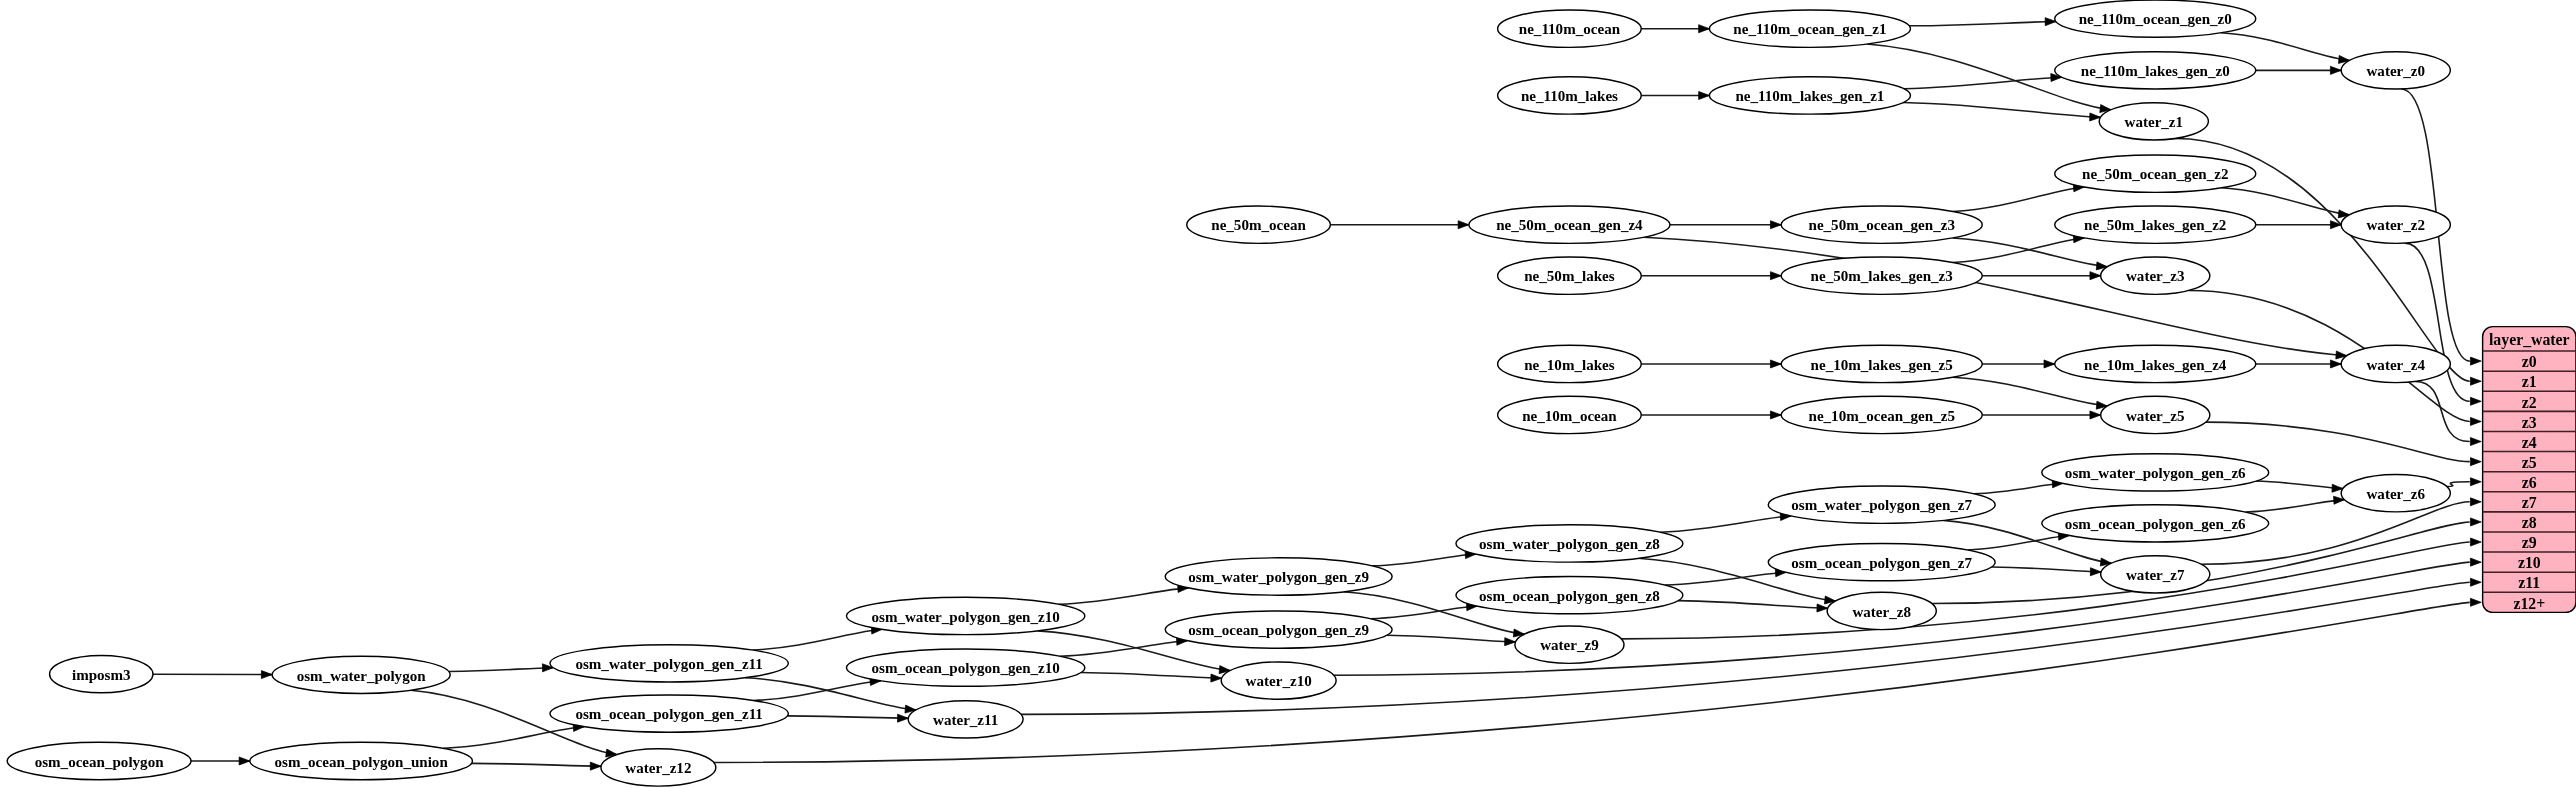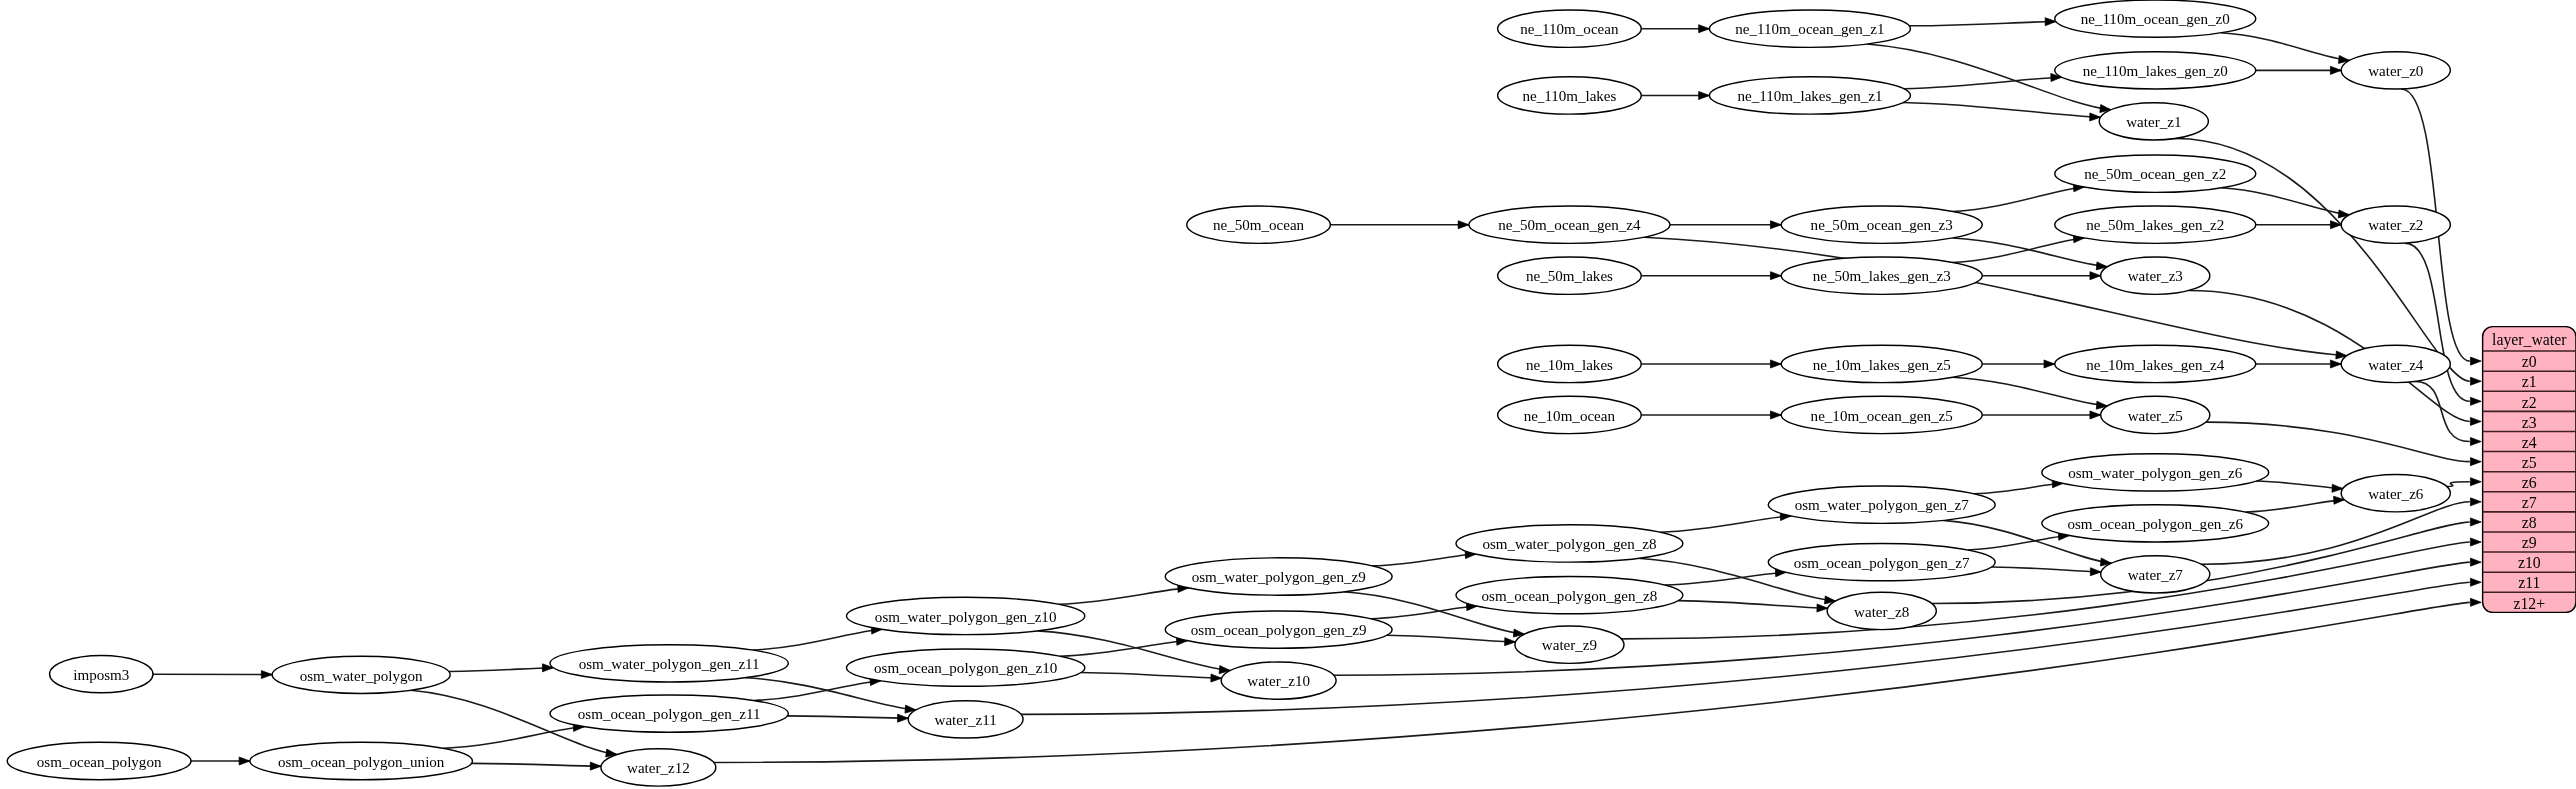--- a/index.html
+++ b/index.html
@@ -1,17 +1,17 @@
 <!DOCTYPE html>
 <html style="font-size:11.5px"><head>
 <meta charset="utf-8">
 <style>
   html,body{margin:0;padding:0;background:#ffffff;}
   #stage{position:relative;width:2576px;height:789px;background:#ffffff;
-         font-family:"Liberation Serif", serif;}
+         font-family:"Liberation Serif", serif;font-weight:bold;}
   svg#graph{position:absolute;left:0;top:0;width:2576px;height:789px;overflow:visible;}
   .node-ellipse{fill:#ffffff;stroke:#000000;stroke-width:2;}
   .node-label{font-family:"Liberation Serif", serif;font-size:21px;fill:#000000;
               text-anchor:middle;dominant-baseline:central;white-space:pre;}
   .edge-path{fill:none;stroke:#1a1a1a;stroke-width:2.2;}
   .edge-head{fill:#000000;stroke:#000000;stroke-width:1;}
   .table-body{fill:#ffb3c1;stroke:#000000;stroke-width:2;}
   .table-sep{stroke:#3d1f24;stroke-width:2.2;}
   .table-title{font-family:"Liberation Serif", serif;font-size:22px;fill:#000000;
                text-anchor:middle;dominant-baseline:central;}

